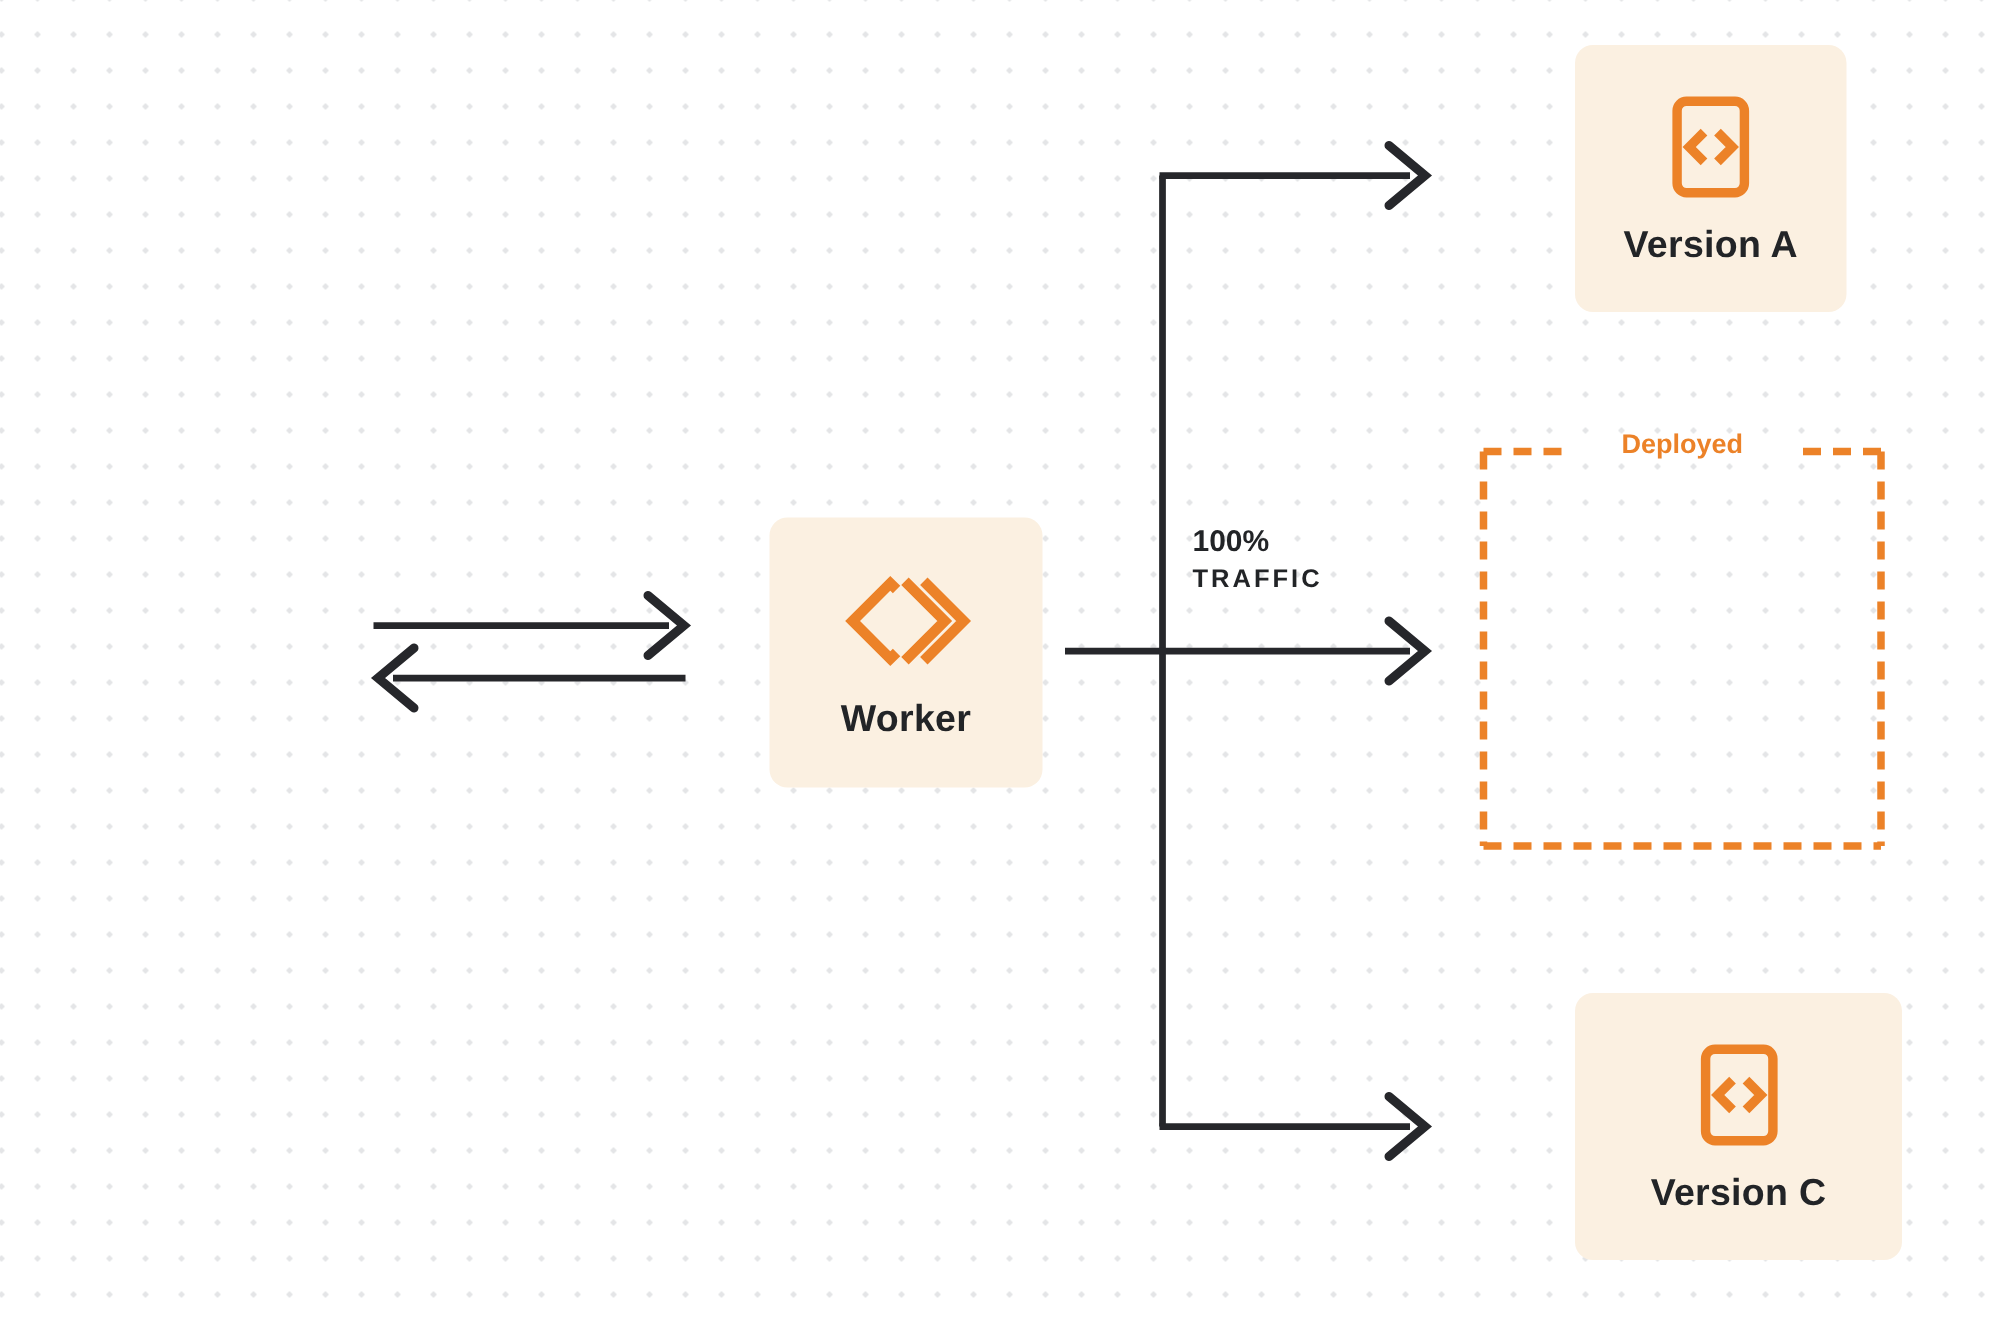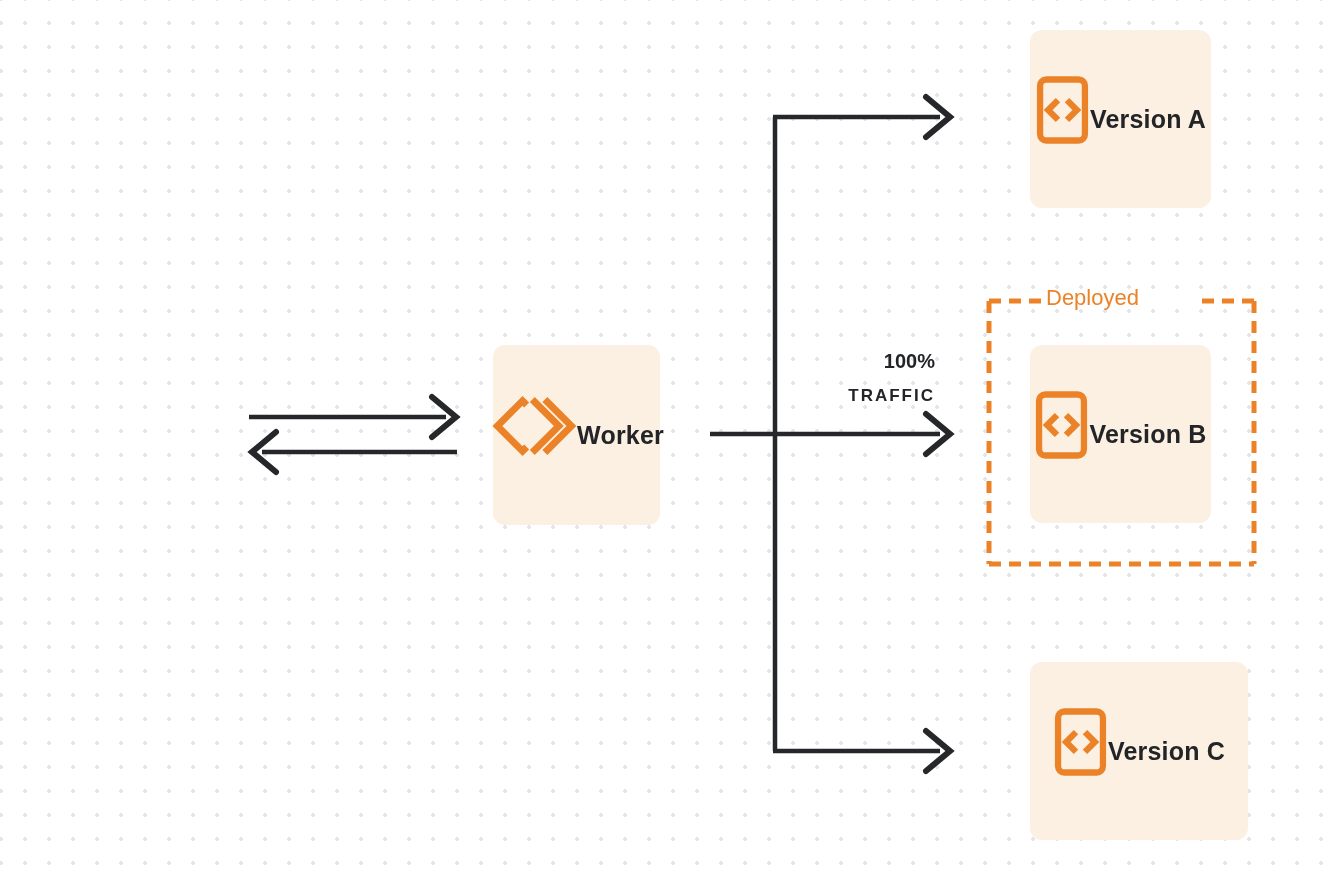--- a/index.html
+++ b/index.html
@@ -17,62 +17,64 @@
   svg.connectors {
     position: absolute;
     inset: 0;
     width: 1338px;
     height: 878px;
   }
   .node {
     position: absolute;
     border-radius: 12px;
     display: flex;
+    flex-direction: column;
     align-items: center;
     justify-content: center;
+    margin-left: 20px;
   }
   .node-cream { background: #fbf0e1; }
   .node-gray  { background: #f6f7f8; }
   .node-label {
     font-size: 25px;
     font-weight: 700;
     color: #222427;
     letter-spacing: 0.2px;
     line-height: 1;
     white-space: nowrap;
   }
   .node .icon-wrap { margin-bottom: 18px; line-height: 0; }
   .client-node  { left: 30px;  top: 345px; width: 182px; height: 180px; }
-  .worker-node  { left: 493px; top: 345px; width: 167px; height: 180px; }
+  .worker-node  { left: 493px; top: 345px; width: 182px; height: 180px; }
   .version-a-node { left: 1030px; top: 30px;  width: 181px; height: 178px; }
   .version-b-node { left: 1030px; top: 345px; width: 181px; height: 178px; }
   .version-c-node { left: 1030px; top: 662px; width: 218px; height: 178px; }
   .deployed-label {
     position: absolute;
     left: 1046px;
     top: 287px;
     width: 151px;
-    text-align: left;
-    font-size: 22px;
-    font-weight: 400;
+    text-align: center;
+    font-size: 18px;
+    font-weight: 700;
     color: #ec8228;
     line-height: 1;
     white-space: nowrap;
   }
   .traffic-label {
     position: absolute;
     left: 795px;
     top: 351px;
     width: 140px;
-    text-align: right;
+    text-align: left;
     color: #222427;
     font-weight: 700;
   }
   .traffic-label .pct  { font-size: 20px; line-height: 1; }
-  .traffic-label .word { font-size: 17px; line-height: 1; margin-top: 16px; letter-spacing: 2px; }
+  .traffic-label .word { font-size: 17px; line-height: 1; margin-top: 6px; letter-spacing: 2px; }
 </style>
 </head>
 <body>
 
 <div class="canvas">
 
   <svg class="connectors" viewBox="0 0 1338 878" fill="none" xmlns="http://www.w3.org/2000/svg">
 
     <g>
       <line x1="249" y1="417" x2="446" y2="417" stroke="#26272B" stroke-width="4.5"></line>
@@ -126,30 +128,20 @@
     <span class="icon-wrap">
       <svg width="55" height="70" viewBox="0 0 60 78" fill="none" xmlns="http://www.w3.org/2000/svg">
         <rect x="5" y="5" width="50" height="68" rx="7" stroke="#EC8228" stroke-width="7"></rect>
         <polyline points="25,28 14,39 25,50" stroke="#EC8228" stroke-width="7" stroke-linejoin="miter"></polyline>
         <polyline points="35,28 46,39 35,50" stroke="#EC8228" stroke-width="7" stroke-linejoin="miter"></polyline>
       </svg>
     </span>
     <div class="node-label">Version A</div>
   </div>
 
-  <div class="node node-cream version-b-node">
-    <span class="icon-wrap">
-      <svg width="55" height="70" viewBox="0 0 60 78" fill="none" xmlns="http://www.w3.org/2000/svg">
-        <rect x="5" y="5" width="50" height="68" rx="7" stroke="#EC8228" stroke-width="7"></rect>
-        <polyline points="25,28 14,39 25,50" stroke="#EC8228" stroke-width="7" stroke-linejoin="miter"></polyline>
-        <polyline points="35,28 46,39 35,50" stroke="#EC8228" stroke-width="7" stroke-linejoin="miter"></polyline>
-      </svg>
-    </span>
-    <div class="node-label">Version B</div>
-  </div>
 
   <div class="node node-cream version-c-node">
     <span class="icon-wrap">
       <svg width="55" height="70" viewBox="0 0 60 78" fill="none" xmlns="http://www.w3.org/2000/svg">
         <rect x="5" y="5" width="50" height="68" rx="7" stroke="#EC8228" stroke-width="7"></rect>
         <polyline points="25,28 14,39 25,50" stroke="#EC8228" stroke-width="7" stroke-linejoin="miter"></polyline>
         <polyline points="35,28 46,39 35,50" stroke="#EC8228" stroke-width="7" stroke-linejoin="miter"></polyline>
       </svg>
     </span>
     <div class="node-label">Version C</div>

